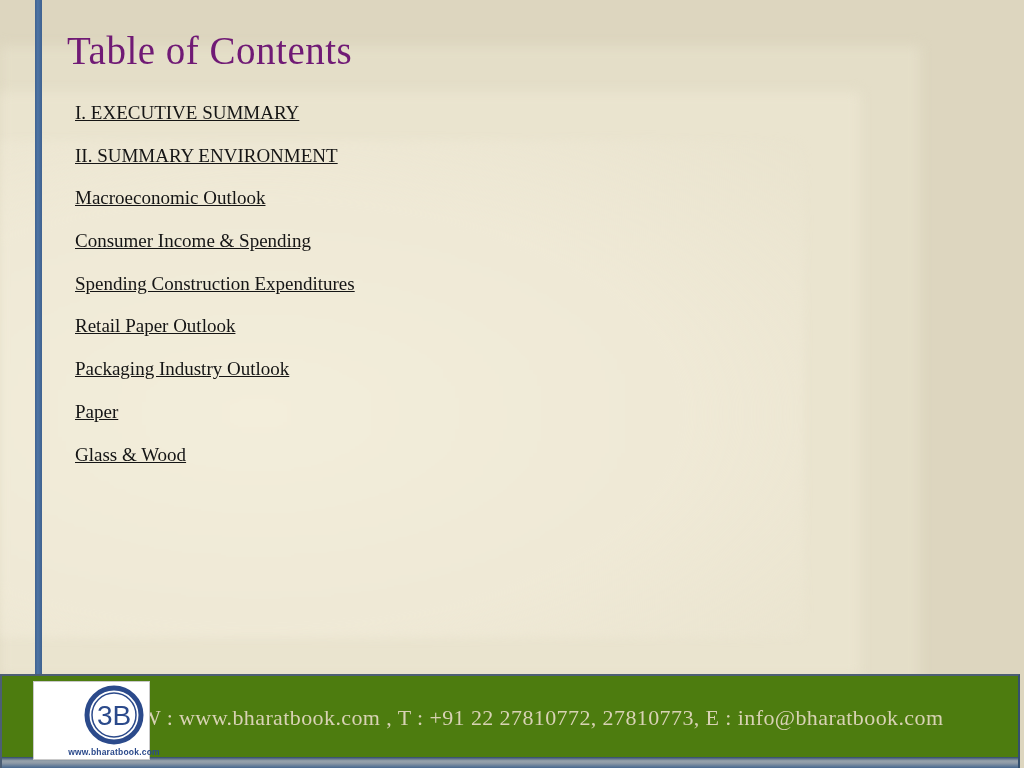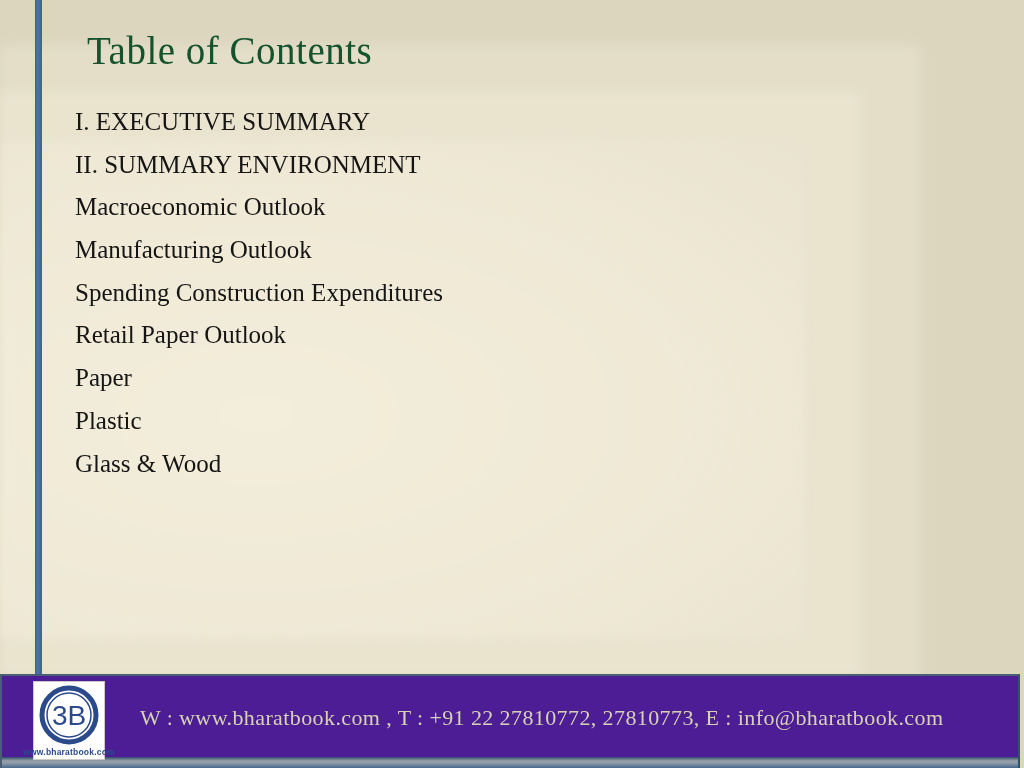--- a/index.html
+++ b/index.html
@@ -12,62 +12,62 @@
   .bg-frame{position:absolute;pointer-events:none;}
   .bg-f1{top:46px;right:104px;bottom:46px;left:0;background:#e4decà8;background:#e4dec8;filter:blur(6px);}
   .bg-f2{top:92px;right:164px;bottom:92px;left:0;background:#eae4cf;filter:blur(6px);}
   .bg-f3{top:140px;right:220px;bottom:130px;left:0;
          background:radial-gradient(ellipse at 32% 55%, #f3eedb 0%, #efe9d6 55%, rgba(239,233,214,0) 100%);
          filter:blur(4px);}
   
   .stripe{position:absolute;left:35px;top:0;width:7px;height:674px;
           background:linear-gradient(90deg,#3e618f,#4e74a4 40%,#3e618f);}
   
-  .title{position:absolute;left:67px;top:28px;font-size:39px;color:#14532d;letter-spacing:0.5px;margin-left:20px;}
+  .title{position:absolute;left:67px;top:28px;font-size:39px;color:#701a75;letter-spacing:0.5px;}
   
-  .toc{position:absolute;left:75px;top:101px;font-size:25px;color:#151515;}
+  .toc{position:absolute;left:75px;top:92px;font-size:19px;color:#151515;text-decoration:underline;}
   .toc-item{height:42.7px;line-height:42.7px;white-space:nowrap;}
   
   .footer-bar{position:absolute;left:0;right:4px;top:674px;bottom:0;
-              background:#4c1d95;
+              background:#4d7c0f;
               border-top:2px solid #4c5e74;border-left:2px solid #4c5e74;border-right:2px solid #34506f;
               box-sizing:border-box;}
   .footer-bottom-strip{position:absolute;left:0;right:0;bottom:0;height:11px;
               background:linear-gradient(180deg,#2f4a6a 0%,#97a2ab 35%,#8e9aa6 55%,#47688f 100%);}
   .footer-text{position:absolute;left:138px;right:30px;top:0;height:84px;
               display:flex;align-items:center;
               font-size:22px;color:#d8d2b4;letter-spacing:0.4px;white-space:nowrap;}
   
   .logo-box{position:absolute;left:33px;top:681px;width:72px;height:79px;background:#ffffff;
             display:flex;flex-direction:column;align-items:center;justify-content:flex-start;
-            box-shadow:0 0 0 1px #c9c9c9 inset;z-index:5;}
+            box-shadow:0 0 0 1px #c9c9c9 inset;z-index:5;padding-left:45px;}
   .logo-circle{margin-top:3px;}
   .logo-caption{font-family:"Liberation Sans", sans-serif;font-size:8.5px;font-weight:bold;
                 color:#2b4a8b;margin-top:1px;letter-spacing:0.2px;text-align:center;}
 </style>
 </head>
 <body>
 
 <div class="bg-frame bg-f1"></div>
 <div class="bg-frame bg-f2"></div>
 <div class="bg-frame bg-f3"></div>
 
 <div class="stripe"></div>
 
 <div class="title">Table of Contents</div>
 
 <div class="toc">
     <div class="toc-item">I. EXECUTIVE SUMMARY</div>
     <div class="toc-item">II. SUMMARY ENVIRONMENT</div>
     <div class="toc-item">Macroeconomic Outlook</div>
-    <div class="toc-item">Manufacturing Outlook</div>
+    <div class="toc-item">Consumer Income &amp; Spending</div>
     <div class="toc-item">Spending Construction Expenditures</div>
     <div class="toc-item">Retail Paper Outlook</div>
+    <div class="toc-item">Packaging Industry Outlook</div>
     <div class="toc-item">Paper</div>
-    <div class="toc-item">Plastic</div>
     <div class="toc-item">Glass &amp; Wood</div>
   </div>
 
 <div class="footer-bar">
   <div class="footer-text">W : www.bharatbook.com , T :  +91 22 27810772, 27810773,  E :  info@bharatbook.com</div>
   <div class="footer-bottom-strip"></div>
 </div>
 
 <div class="logo-box">
   <svg class="logo-circle" width="62" height="62" viewBox="0 0 62 62">

